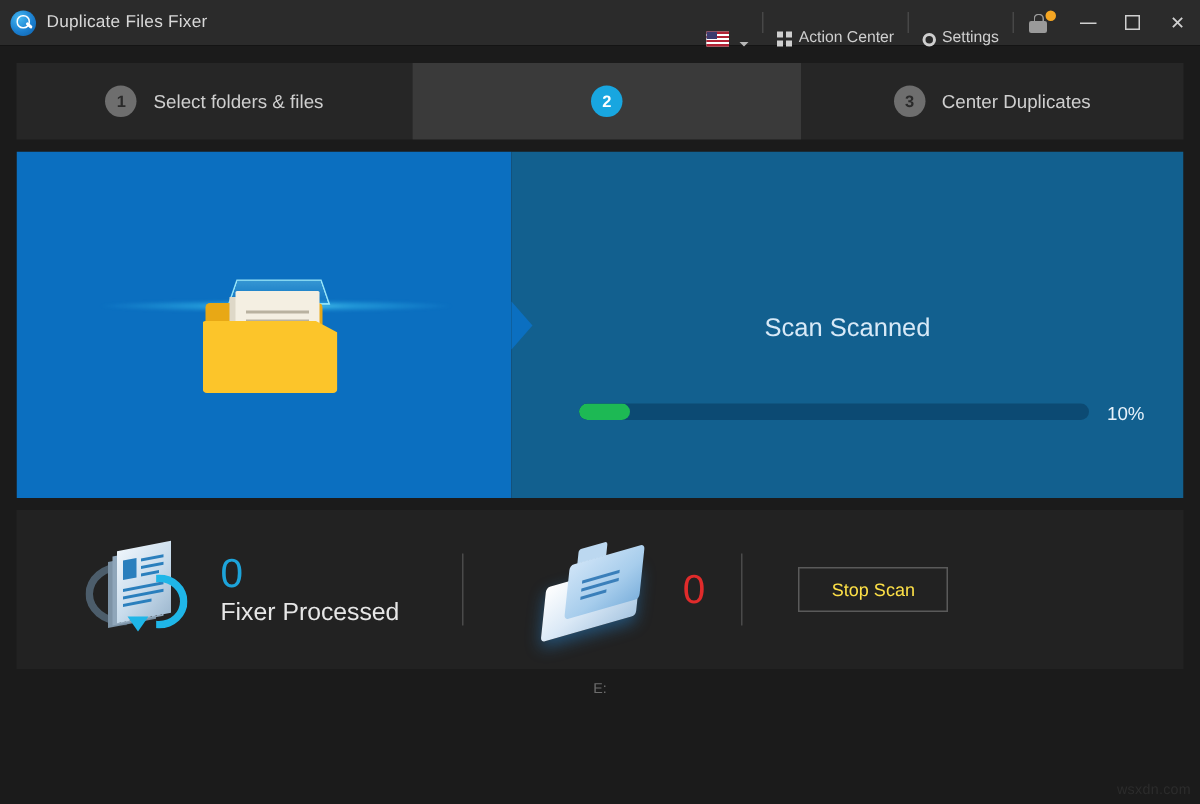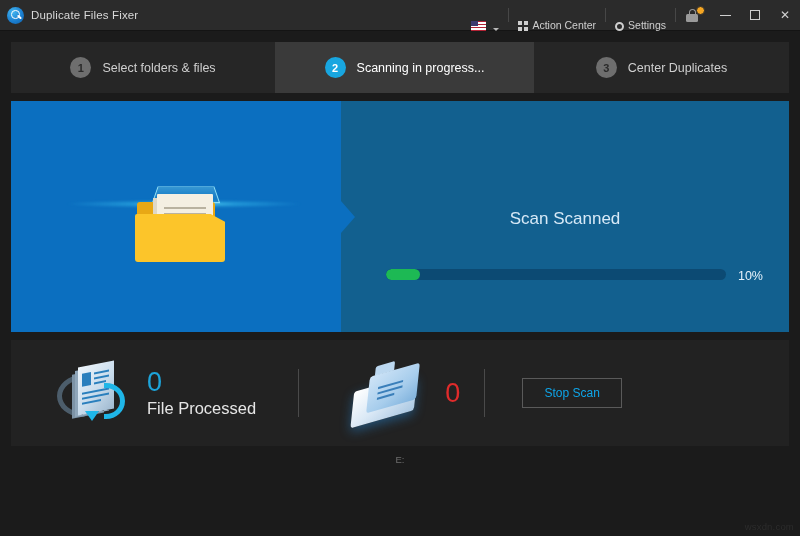--- a/index.html
+++ b/index.html
@@ -274,21 +274,21 @@
   .ic-page i:nth-child(1){ top:12px; width:26px; }
   .ic-page i:nth-child(2){ top:17px; width:26px; }
   .ic-page i:nth-child(3){ top:22px; width:18px; }
   .ic-tab {
     position: absolute; left: 30px; top: 2px; width: 20px; height: 9px;
     background: #bcd8f0; transform: rotate(-16deg) skewX(-22deg); border-radius: 2px 2px 0 0;
   }
 
   .stop-btn {
     width: 100px; height: 30px; border: 1px solid #5a5a5a;
-    background: transparent; color: #0ea5e9; font-size: 12px;
+    background: transparent; color: #fde047; font-size: 12px;
     display: flex; align-items: center; justify-content: center;
     font-family: "Liberation Sans", sans-serif;
   }
 
   .drive-line {
     position: absolute; left: 0; right: 0; top: 454px;
     text-align: center; color: #6d6d6d; font-size: 9.5px;
   }
   .watermark {
     position: absolute; right: 6px; bottom: 4px;
@@ -344,21 +344,20 @@
     </div>
   </div>
 
   <div class="tabs">
     <div class="tab t1">
       <span class="tabnum">1</span>
       <span>Select folders &amp; files</span>
     </div>
     <div class="tab t2">
       <span class="tabnum">2</span>
-      <span>Scanning in progress...</span>
     </div>
     <div class="tab t3">
       <span class="tabnum">3</span>
       <span>Center Duplicates</span>
     </div>
   </div>
 
   <div class="hero">
     <div class="hero-left">
       <div class="folder-art">
@@ -396,21 +395,21 @@
             <i></i>
             <i></i>
             <i></i>
             <i></i>
           </span>
         <span class="ip-arrow"></span>
         <span class="ip-tip"></span>
       </span>
       <span class="stat-text">
         <span class="stat-val cy">0</span>
-        <span class="stat-cap">File Processed</span>
+        <span class="stat-cap">Fixer Processed</span>
       </span>
     </div>
 
     <div class="vdiv" style="margin-left:42px;"></div>
 
     <div class="stat-block" style="margin-left:46px;">
       <span class="icon-comp">
         <span class="ic-base"></span>
         <span class="ic-tab"></span>
         <span class="ic-page">

